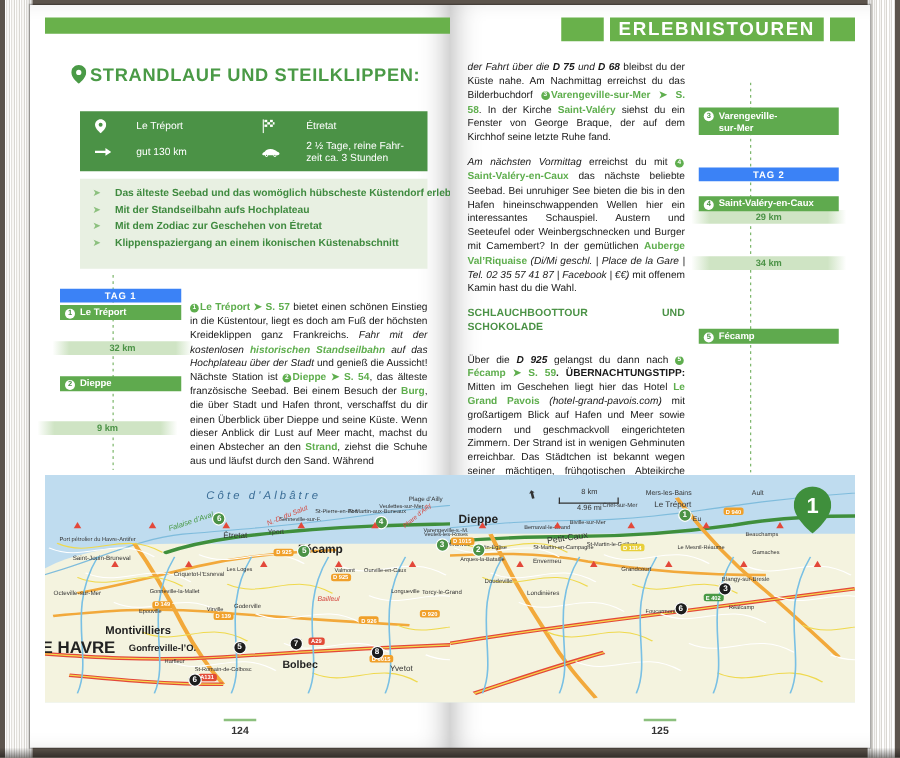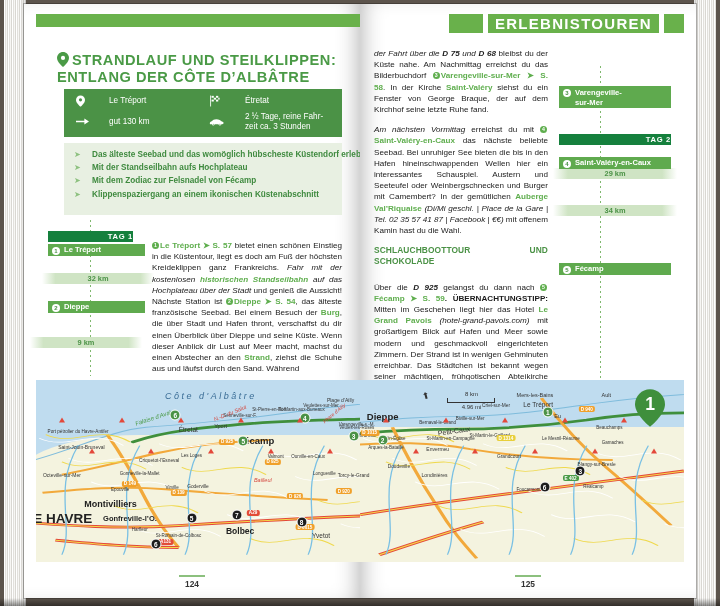--- a/index.html
+++ b/index.html
@@ -91,22 +91,22 @@
     white-space: nowrap;
   }
   .bullets li::before {
     content:"\27A4"; position:absolute; left:0; top:0;
     color:#8cc07e; font-size:8px; font-weight:400;
   }
 
   
   .rail { position: absolute; }
   .tagbar {
-    background:#15803d; color:#fff; font-weight:700; font-size:7.6px;
-    letter-spacing:.7px; text-align:right; height:11px; line-height:11px;
+    background:#3b82f6; color:#fff; font-weight:700; font-size:7.6px;
+    letter-spacing:.7px; text-align:center; height:11px; line-height:11px;
   }
   .stop {
     background:#5faa4e; color:#fff; font-size:7.6px; font-weight:700;
     height:12px; line-height:12px; padding-left:4px;
     display:flex; align-items:center; gap:4px; white-space:nowrap;
   }
   .stop.two { height: 22px; line-height:10px; align-items:flex-start; padding-top:2px; }
   .stop .num {
     width:8px; height:8px; border-radius:50%; background:#fff; color:#4b9246;
     font-size:6px; line-height:8px; text-align:center; flex:none; font-weight:700;
@@ -202,21 +202,20 @@
 
       <div class="topband"></div>
 
       <div class="tour-title">
         <span class="pin">
           <svg width="12" height="15" viewBox="0 0 12 15">
             <path d="M6 0C2.7 0 0 2.7 0 6c0 4.3 6 9 6 9s6-4.7 6-9c0-3.3-2.7-6-6-6z" fill="#4a9a46"></path>
             <circle cx="6" cy="5.9" r="2.1" fill="#ffffff"></circle>
           </svg>
         </span><span>STRANDLAUF UND STEILKLIPPEN:</span><br>
-        <span>ENTLANG DER CÔTE D’ALBÂTRE</span>
       </div>
 
       <div class="infobox">
         <div class="ic">
           <svg width="9" height="12" viewBox="0 0 12 15">
             <path d="M6 0C2.7 0 0 2.7 0 6c0 4.3 6 9 6 9s6-4.7 6-9c0-3.3-2.7-6-6-6z" fill="#fff"></path>
             <circle cx="6" cy="5.9" r="2.1" fill="#4b9246"></circle>
           </svg>
         </div>
         <div class="tx">Le Tréport</div>
@@ -252,27 +251,27 @@
         </div>
         <div class="tx">
           <span>2 ½ Tage, reine Fahr-</span><br>
           <span>zeit ca. 3 Stunden</span>
         </div>
       </div>
 
       <ul class="bullets">
         <li>Das älteste Seebad und das womöglich hübscheste Küstendorf erleben</li>
         <li>Mit der Standseilbahn aufs Hochplateau</li>
-        <li>Mit dem Zodiac zur Felsnadel von Fécamp</li>
+        <li>Mit dem Zodiac zur Geschehen von Étretat</li>
         <li>Klippenspaziergang an einem ikonischen Küstenabschnitt</li>
       </ul>
 
       <div class="dots" style="left:66px; top:216px; height:156px;"></div>
 
-      <div class="rail" style="left:24px; top:227px; width:85px;">
+      <div class="rail" style="left:24px; top:227px; width:97px;">
         <div class="tagbar">TAG 1</div>
       </div>
 
       <div class="rail stop" style="left:24px; top:240px; width:97px;">
         <span class="num">1</span>
         <span>Le Tréport</span>
       </div>
 
       <div class="rail km" style="left:18px; top:269px; width:112px;">32 km</div>
 

